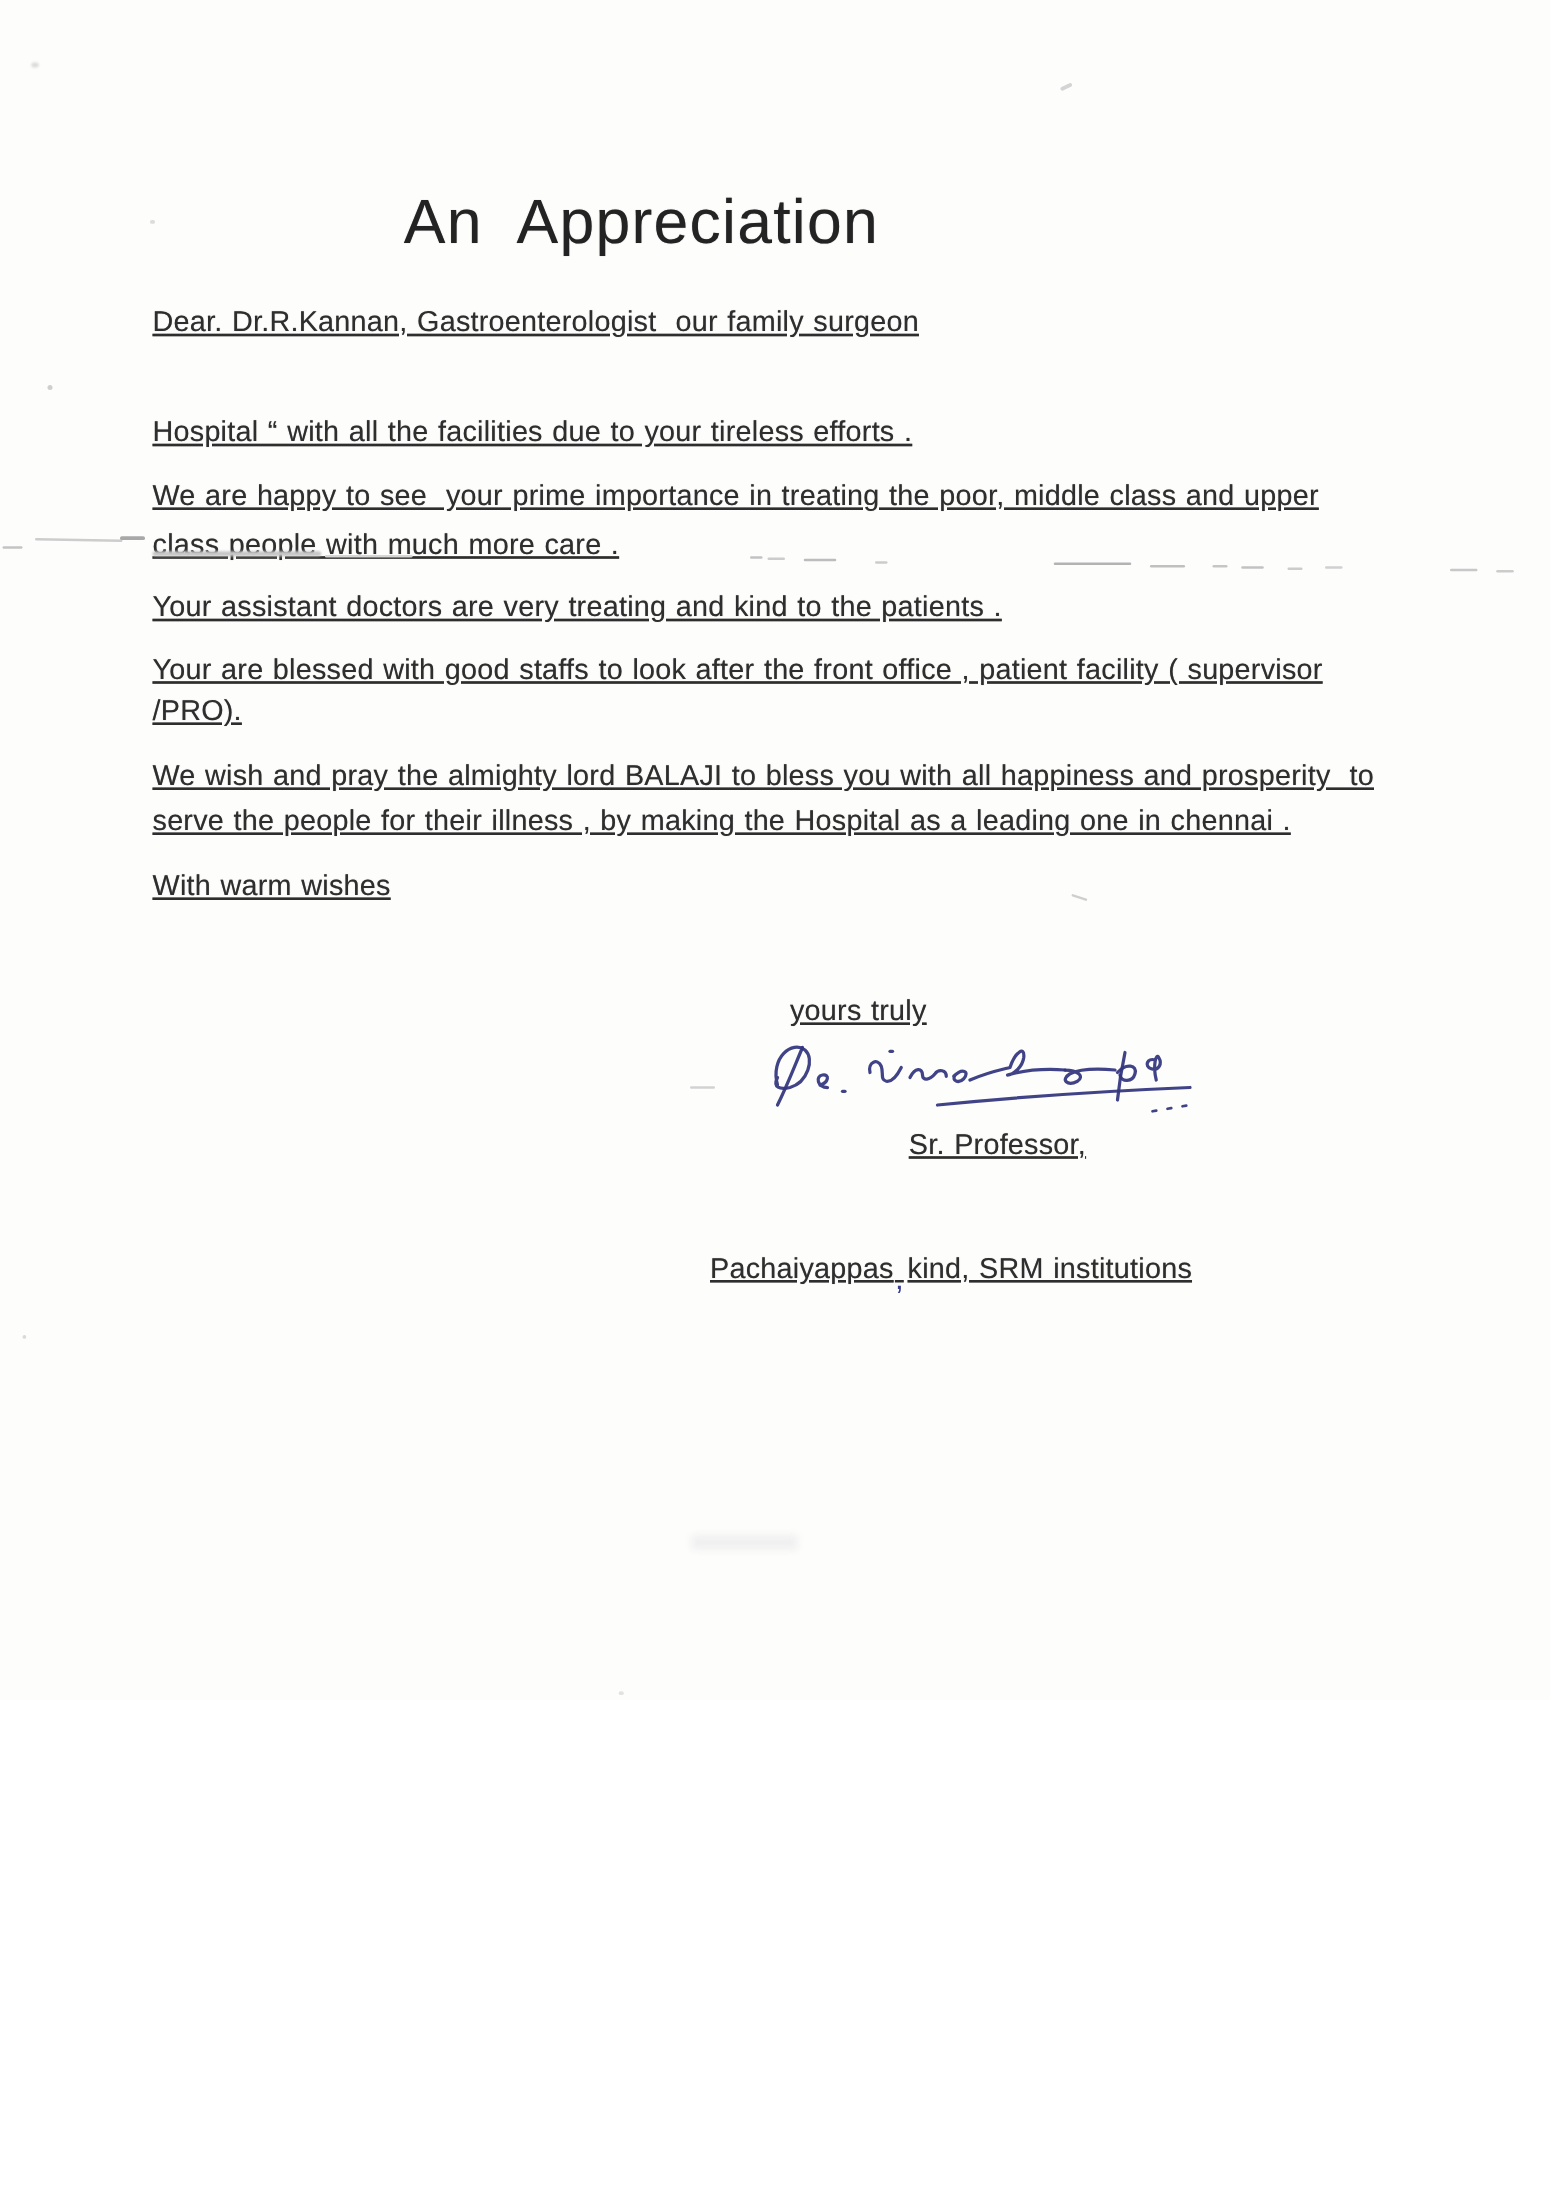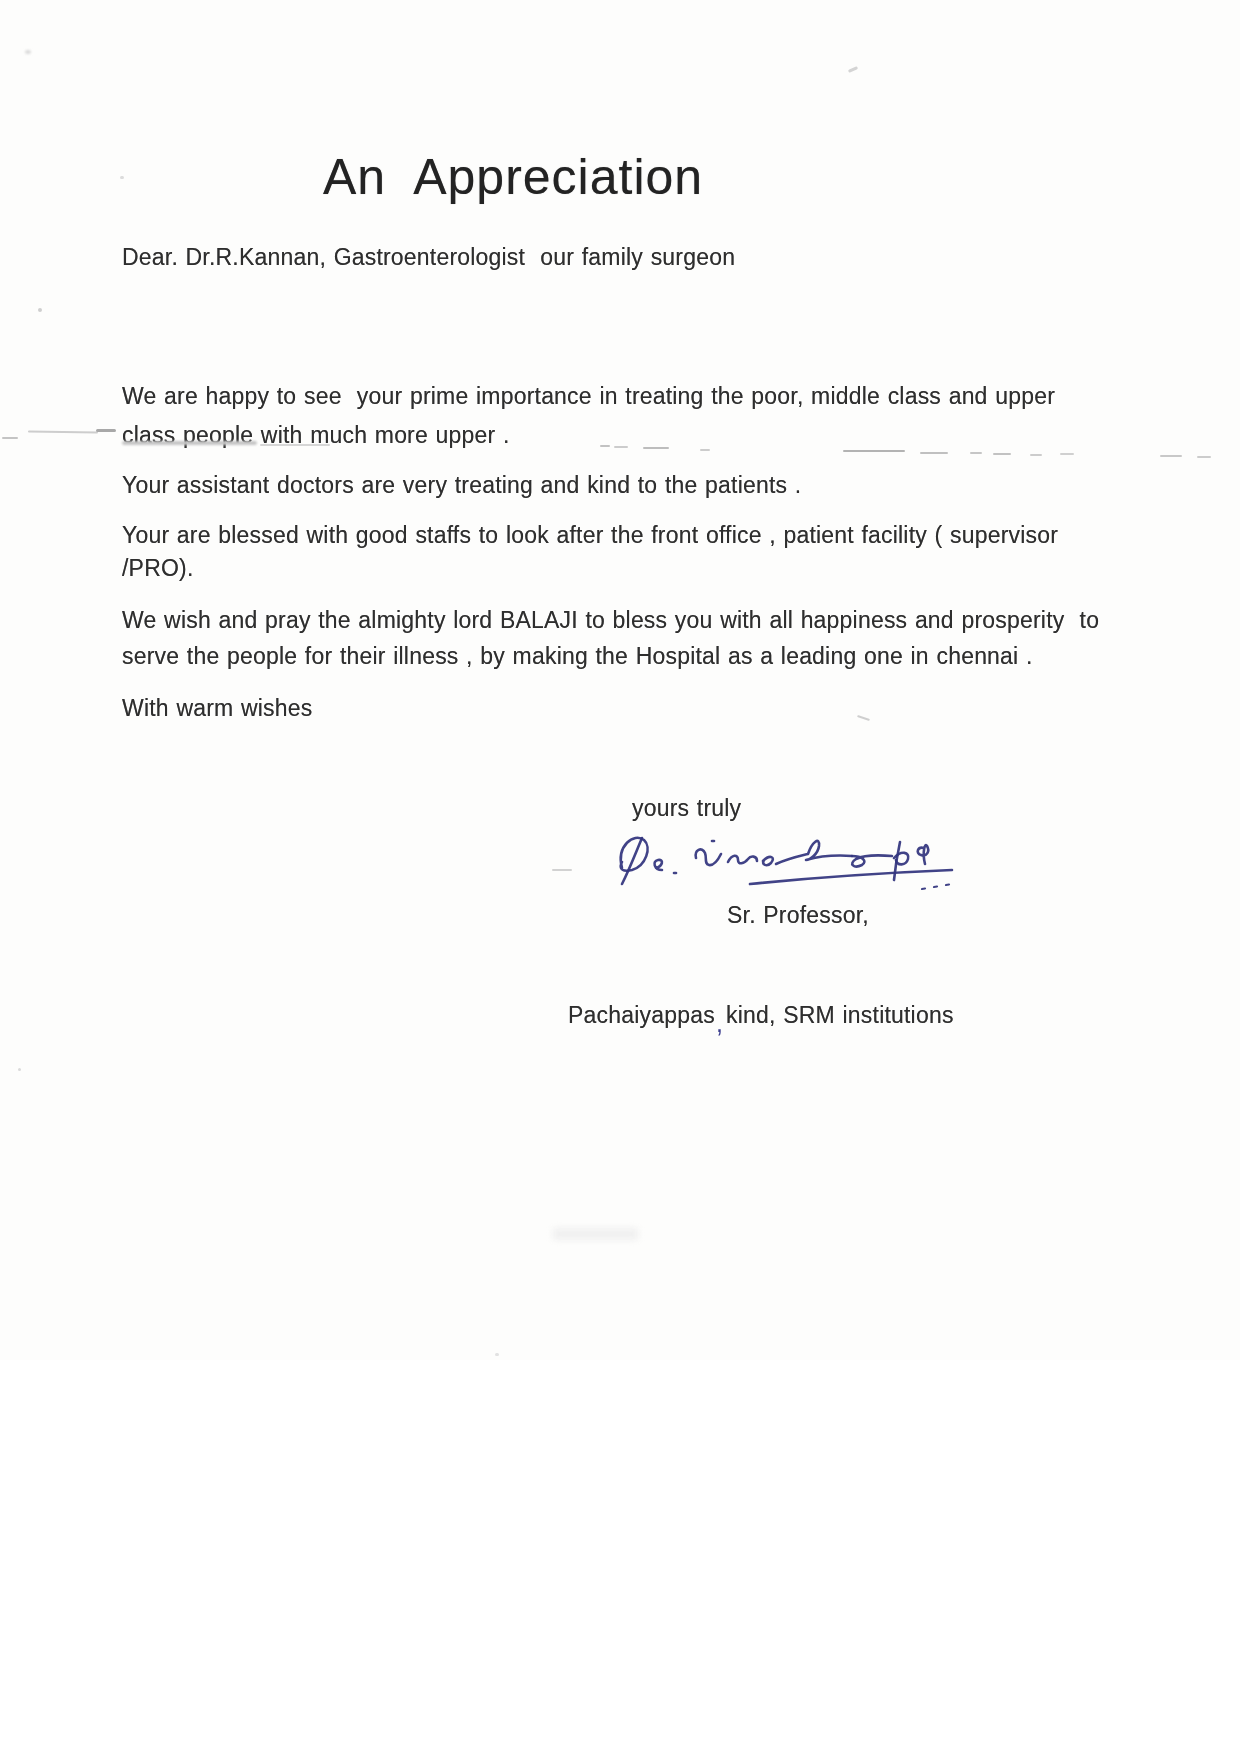--- a/index.html
+++ b/index.html
@@ -14,20 +14,21 @@
   .line {
     position:absolute;
     left:122px;
     white-space:pre;
     font-size:23px;
     line-height:30px;
     letter-spacing:0.2px;
     word-spacing:1px;
     color:#2e2e2e;
     text-shadow:0 0 0.6px rgba(46,46,46,0.55);
+    text-decoration:underline;
   }
   .title {
     position:absolute;
     left:323px; top:148px;
     white-space:pre;
     font-size:50px;
     font-weight:400;
     letter-spacing:1px;
     color:#232323;
     text-shadow:0 0 0.7px rgba(35,35,35,0.5);
@@ -53,23 +54,24 @@
 </style>
 </head>
 <body>
 
 <div class="page">
 
   <div class="title">An  Appreciation</div>
 
   <div class="line" style="top:242px">Dear. Dr.R.Kannan, Gastroenterologist  our family surgeon</div>
 
+  <div class="line" style="top:330px">Hospital “ with all the facilities due to your tireless efforts .</div>
 
   <div class="line" style="top:381px">We are happy to see  your prime importance in treating the poor, middle class and upper</div>
-  <div class="line" style="top:420px">class people with much more upper .</div>
+  <div class="line" style="top:420px">class people with much more care .</div>
 
   <div class="line" style="top:470px">Your assistant doctors are very treating and kind to the patients .</div>
 
   <div class="line" style="top:520px">Your are blessed with good staffs to look after the front office , patient facility ( supervisor</div>
   <div class="line" style="top:553px">/PRO).</div>
 
   <div class="line" style="top:605px">We wish and pray the almighty lord BALAJI to bless you with all happiness and prosperity  to</div>
   <div class="line" style="top:641px">serve the people for their illness , by making the Hospital as a leading one in chennai .</div>
 
   <div class="line" style="top:693px">With warm wishes</div>

